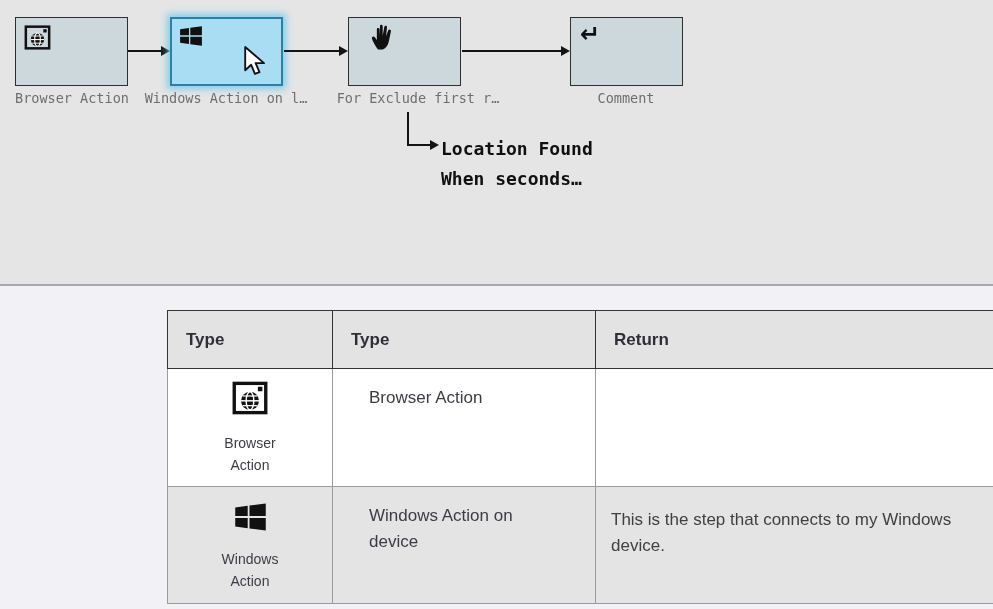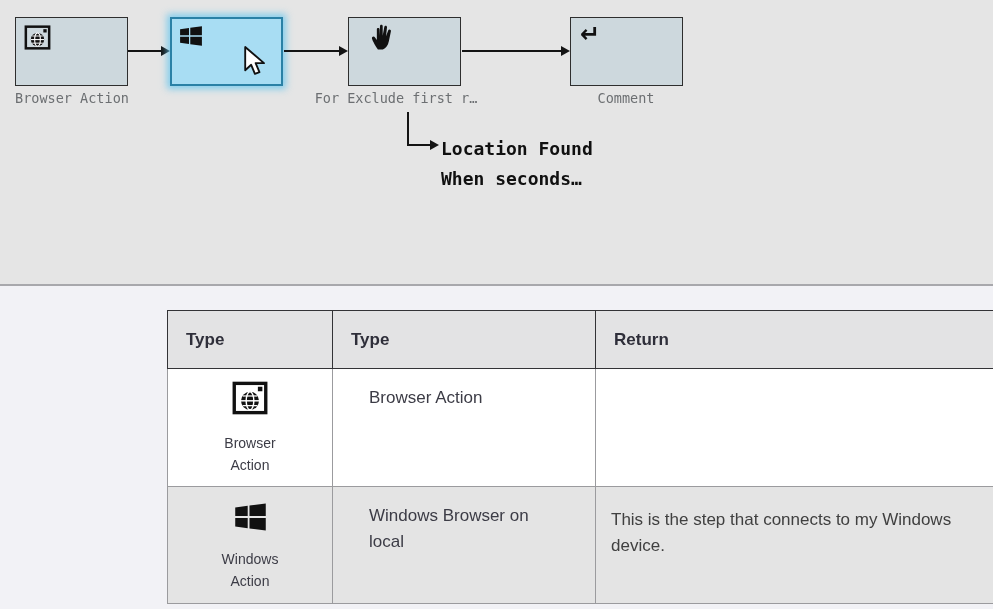--- a/index.html
+++ b/index.html
@@ -102,30 +102,31 @@
     <div class="node selected" style="left:170px;">
       <svg class="node-icon" width="22" height="20" viewBox="0 0 24 22">
         <g fill="#111">
           <polygon points="0,3.6 9.8,2.2 9.8,10.3 0,10.3"></polygon>
           <polygon points="11.2,2 24,0.3 24,10.3 11.2,10.3"></polygon>
           <polygon points="0,11.7 9.8,11.7 9.8,19.8 0,18.4"></polygon>
           <polygon points="11.2,11.7 24,11.7 24,21.7 11.2,20"></polygon>
         </g>
       </svg>
     </div>
+    <div class="node-label" style="left:116px;">Windows Action on l…</div>
 
     <div class="conn" style="left:284px; width:56px;"></div>
     <div class="conn-head" style="left:339px;"></div>
 
     <div class="node" style="left:348px;">
       <svg class="node-icon" style="left:22px; top:5px;" width="23" height="28" viewBox="0 0 24 28">
         <path fill="#111" d="M7.2 27 C5.2 24.2 1.6 18.2 1 15.6 C0.6 13.7 3 12.8 4.2 14.4 L6.1 17 L6.1 6 C6.1 4.1 8.8 4.1 8.8 6 L8.8 12.6 L9.4 2.6 C9.5 0.7 12.2 0.8 12.2 2.7 L12.2 12.6 L13.9 3.4 C14.3 1.5 17 2 16.7 3.9 L15.7 13.1 L17.9 7.2 C18.6 5.4 21.2 6.3 20.8 8.1 L18.7 18.2 C17.7 23.2 15.5 25.8 12.4 27 Z"></path>
       </svg>
     </div>
-    <div class="node-label" style="left:286px;">For Exclude first r…</div>
+    <div class="node-label" style="left:308px;">For Exclude first r…</div>
 
     <div class="conn" style="left:462px; width:100px;"></div>
     <div class="conn-head" style="left:561px;"></div>
 
     <div class="node" style="left:570px;">
       <span class="return-glyph">↵</span>
     </div>
     <div class="node-label" style="left:516px;">Comment</div>
 
     <div class="branch-v"></div>
@@ -180,21 +181,21 @@
               <g fill="#111">
                 <polygon points="0,3.6 9.8,2.2 9.8,10.3 0,10.3"></polygon>
                 <polygon points="11.2,2 24,0.3 24,10.3 11.2,10.3"></polygon>
                 <polygon points="0,11.7 9.8,11.7 9.8,19.8 0,18.4"></polygon>
                 <polygon points="11.2,11.7 24,11.7 24,21.7 11.2,20"></polygon>
               </g>
             </svg>
             <div class="type-caption">Windows Action</div>
           </td>
           <td class="name-cell">
-            <div class="name-text">Windows Browser on local</div>
+            <div class="name-text">Windows Action on device</div>
           </td>
           <td class="comment-cell">
             <div class="comment-text">This is the step that connects to my Windows device.</div>
           </td>
         </tr>
       </tbody>
     </table>
   </div>
 </div>
 

